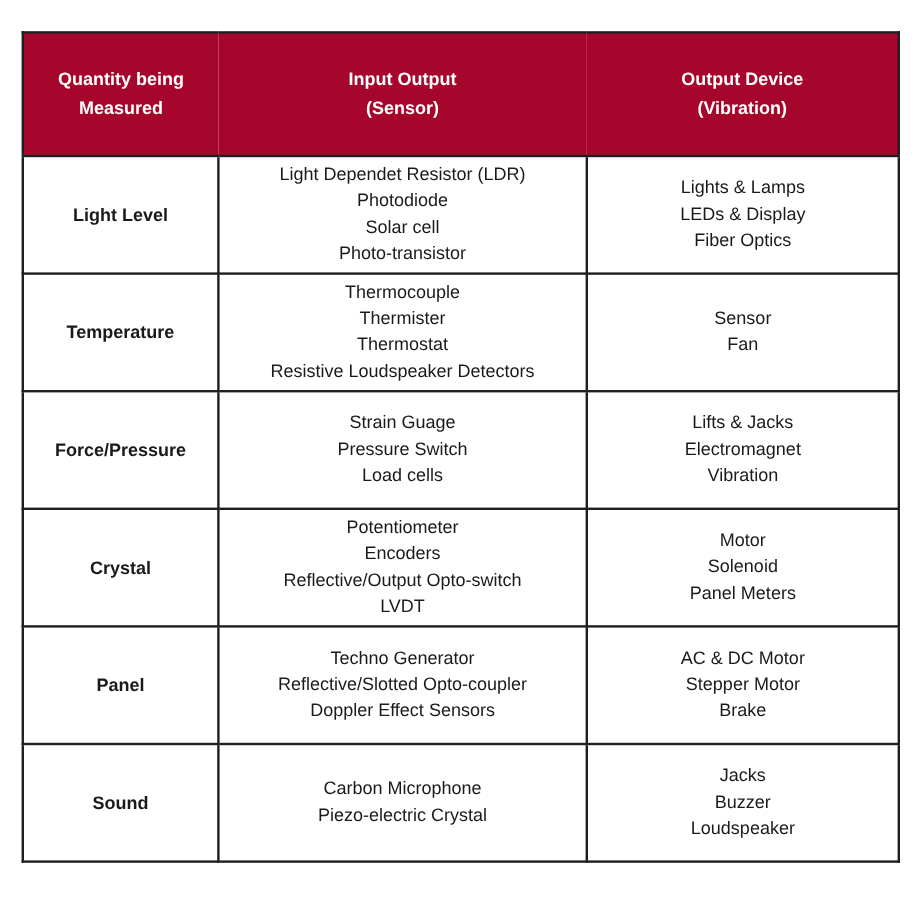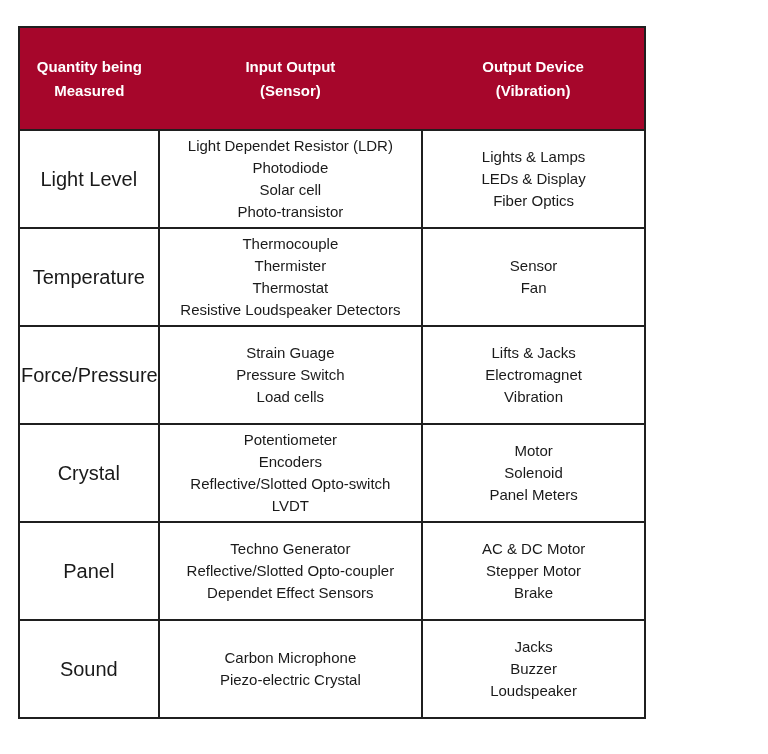--- a/index.html
+++ b/index.html
@@ -12,21 +12,21 @@
     position: relative;
     width: 768px;
     height: 754px;
     background: var(--page-bg, #ffffff);
     overflow: hidden;
   }
   table.io-table {
     position: absolute;
     left: 18px;
     top: 26px;
-    width: 628px;
+    width: 732px;
     border-collapse: collapse;
     table-layout: fixed;
     border: 2px solid var(--border-color, #1f1f1f);
   }
   col.col-quantity { width: 22.3%; }
   col.col-input    { width: 42.1%; }
   col.col-output   { width: 35.6%; }
 
   thead tr { height: 103px; }
   thead th {
@@ -37,22 +37,22 @@
     line-height: 24px;
     text-align: center;
     vertical-align: middle;
     white-space: pre-line;
     border: none;
     border-bottom: 2px solid var(--border-color, #1f1f1f);
   }
   tbody tr { height: 98px; }
   tbody th {
     border: 2px solid var(--border-color, #1f1f1f);
-    font-size: 20px;
-    font-weight: normal;
+    font-size: 15px;
+    font-weight: bold;
     color: var(--body-text, #1a1a1a);
     text-align: center;
     vertical-align: middle;
     white-space: pre-line;
   }
   tbody td {
     border: 2px solid var(--border-color, #1f1f1f);
     font-size: 15px;
     font-weight: normal;
     line-height: 22px;
@@ -108,31 +108,31 @@
 Pressure Switch
 Load cells</td>
           <td>Lifts &amp; Jacks
 Electromagnet
 Vibration</td>
         </tr>
         <tr>
           <th>Crystal</th>
           <td>Potentiometer
 Encoders
-Reflective/Slotted Opto-switch
+Reflective/Output Opto-switch
 LVDT</td>
           <td>Motor
 Solenoid
 Panel Meters</td>
         </tr>
         <tr>
           <th>Panel</th>
           <td>Techno Generator
 Reflective/Slotted Opto-coupler
-Dependet Effect Sensors</td>
+Doppler Effect Sensors</td>
           <td>AC &amp; DC Motor
 Stepper Motor
 Brake</td>
         </tr>
         <tr>
           <th>Sound</th>
           <td>Carbon Microphone
 Piezo-electric Crystal</td>
           <td>Jacks
 Buzzer

